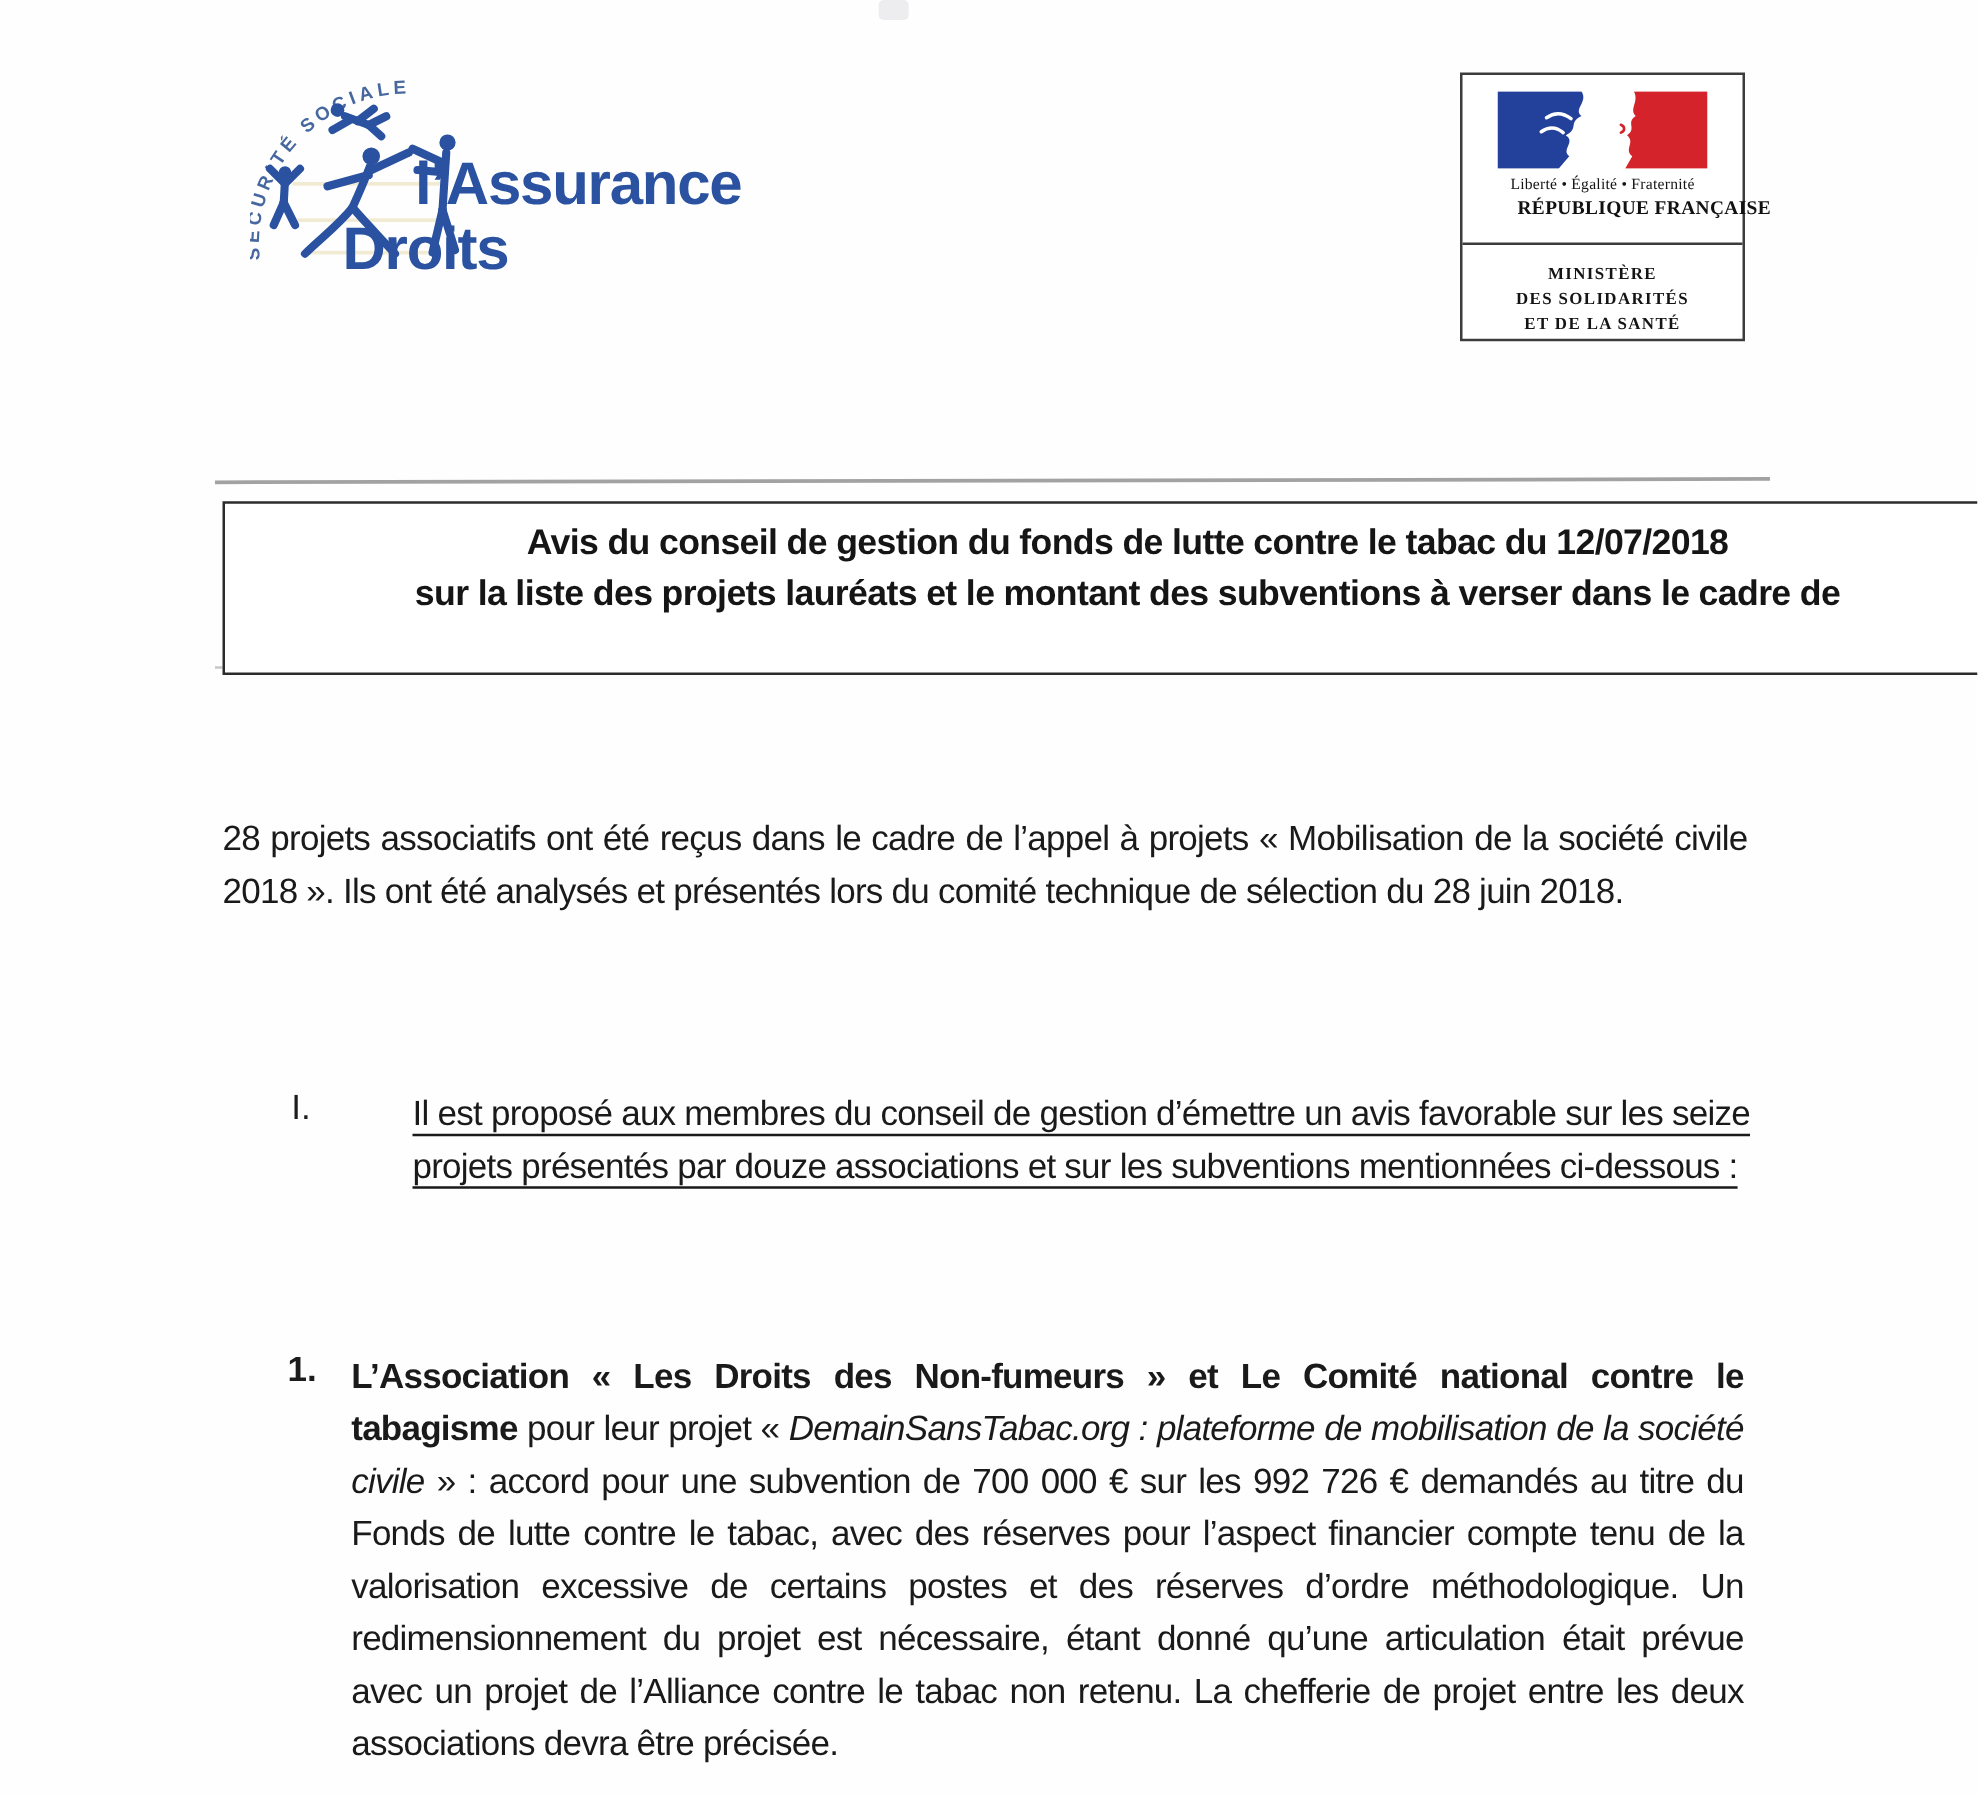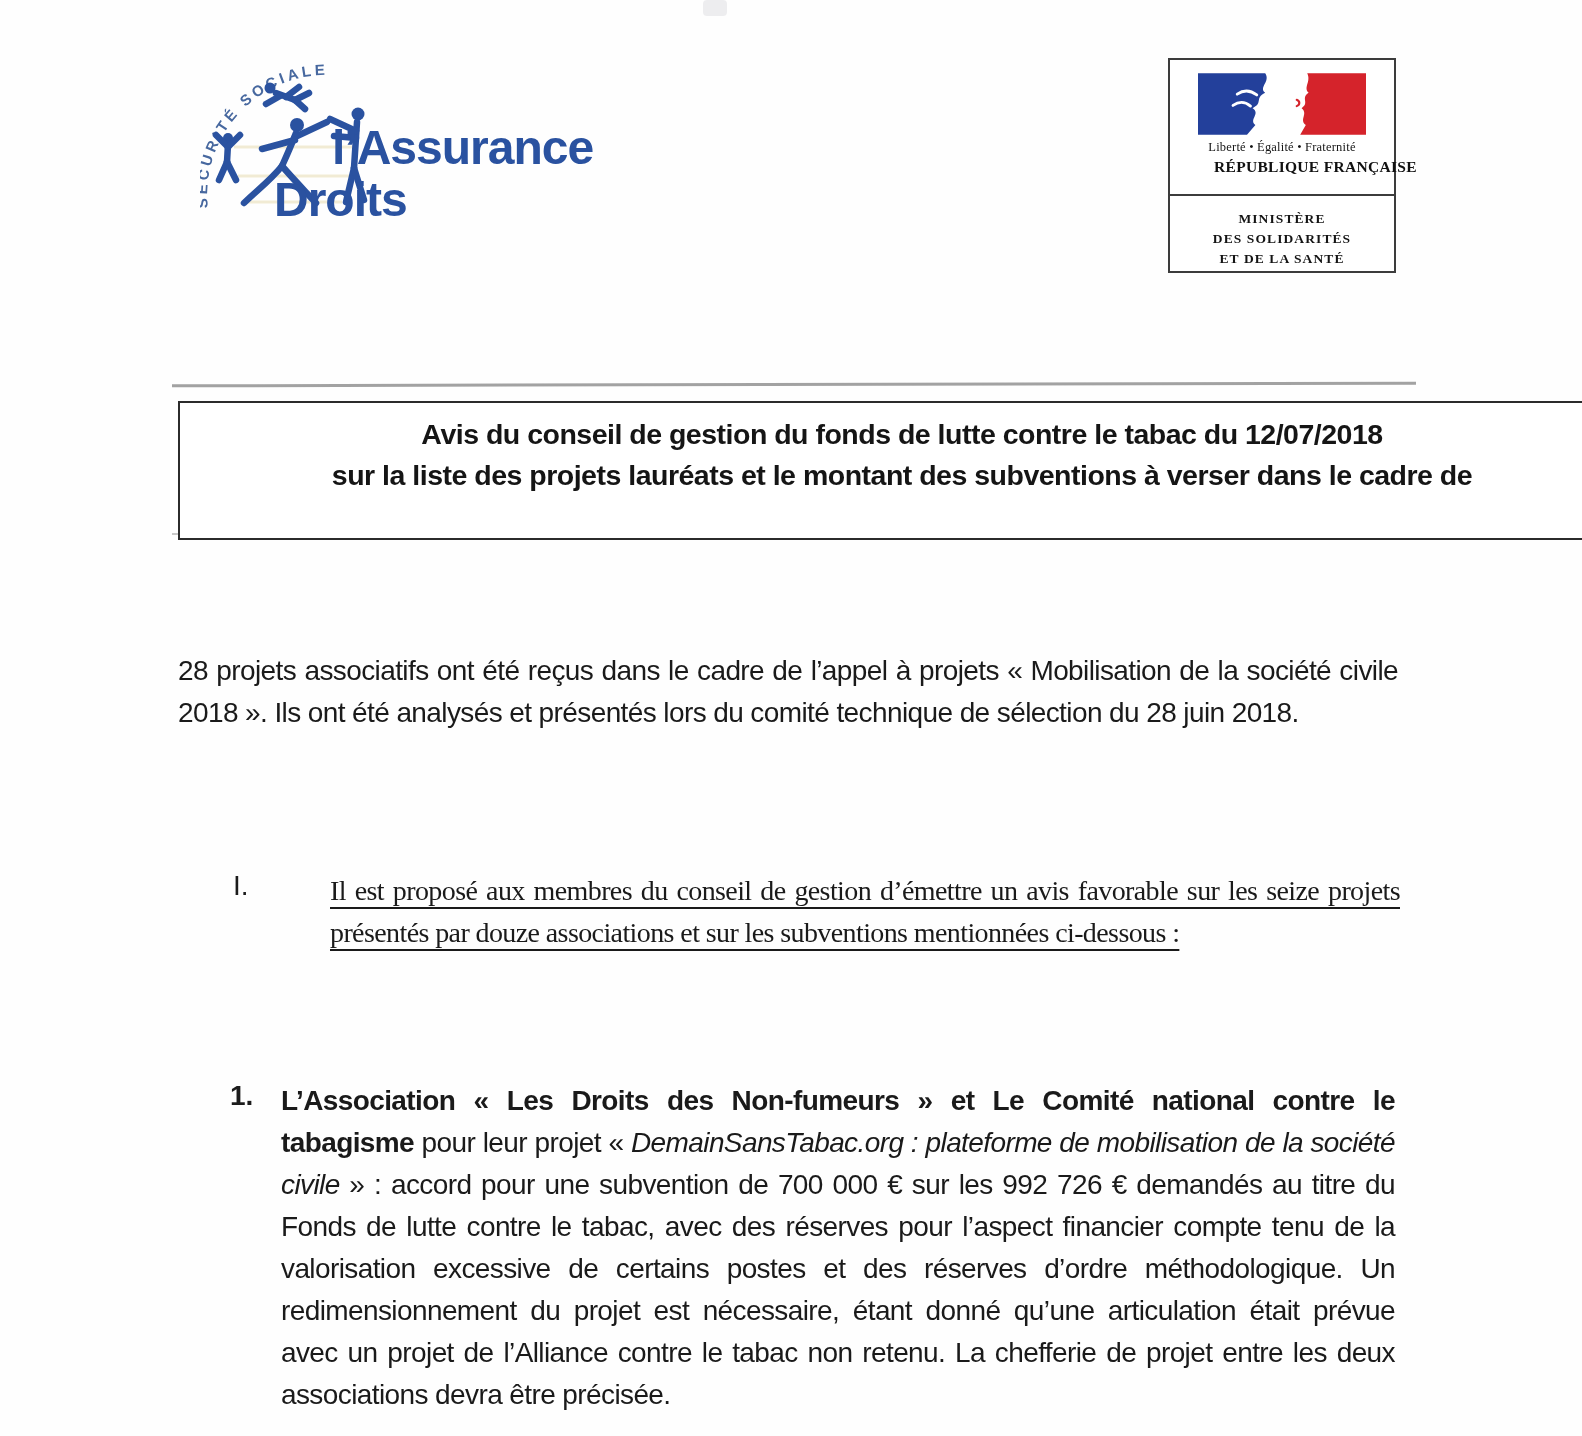--- a/index.html
+++ b/index.html
@@ -85,21 +85,20 @@
     font-size: 28px; line-height: 42px; letter-spacing: -0.6px;
     color: #1a1a1a; text-align: justify;
   }
   .intro { position: absolute; left: 178px; top: 650px; width: 1220px; }
   .roman-numeral { position: absolute; left: 233px; top: 870px; font-size: 28px; }
   .section-text {
     position: absolute; left: 330px; top: 870px; width: 1070px;
     text-decoration: underline;
     text-underline-offset: 7px;
     text-decoration-thickness: 2px;
-    font-family: Liberation Serif, serif;
   }
   .item-number { position: absolute; left: 230px; top: 1080px; font-size: 28px; font-weight: bold; }
   .item-text { position: absolute; left: 281px; top: 1080px; width: 1114px; }
   .item-text strong { font-weight: bold; }
   .item-text em { font-style: italic; }
 </style>
 </head>
 <body>
 
 <div class="page">

